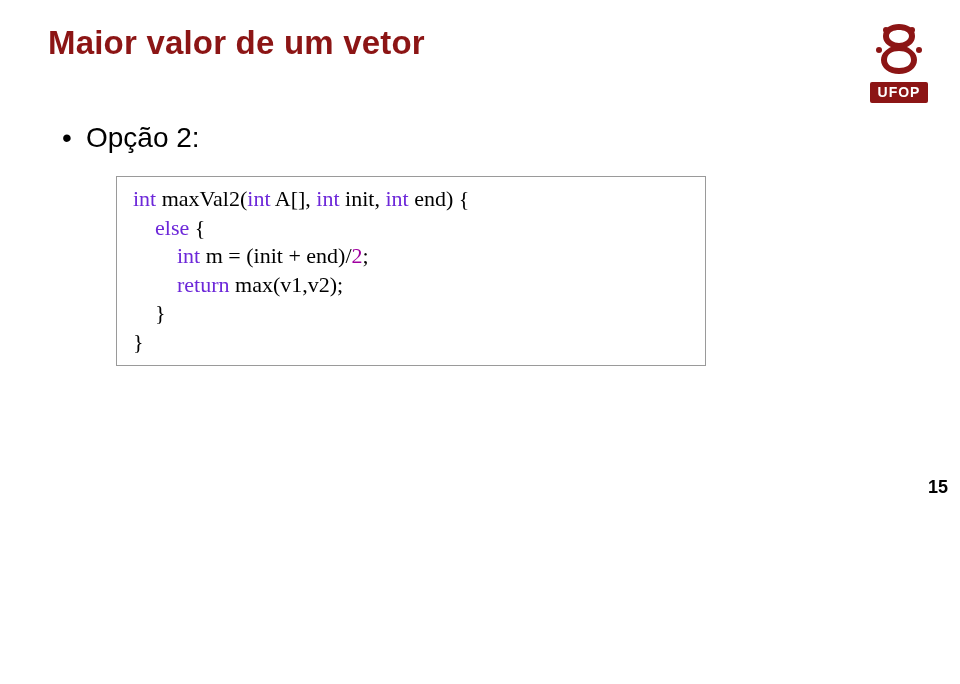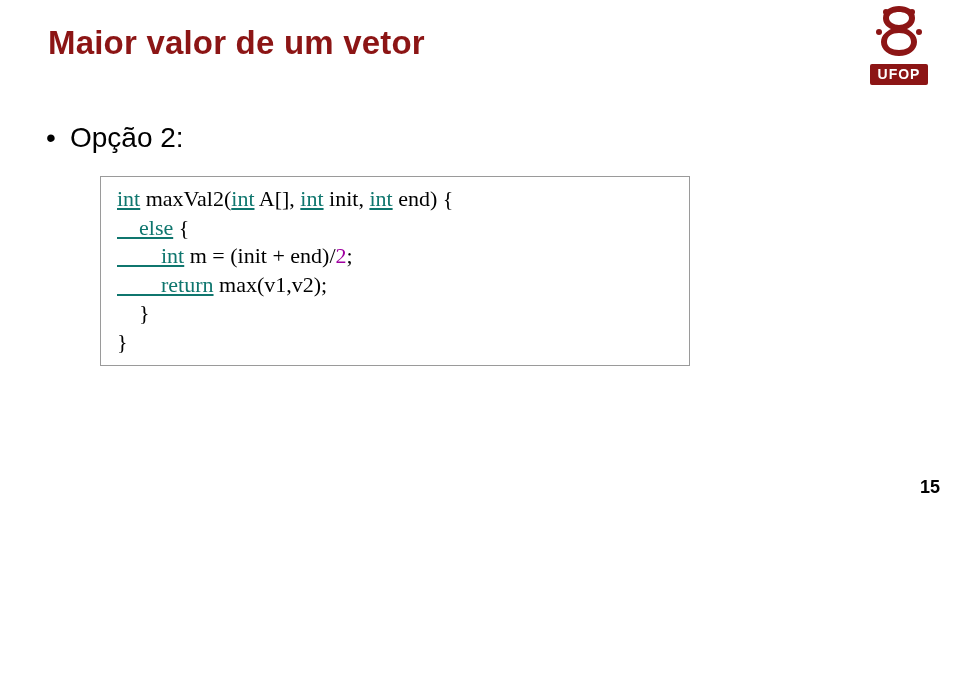--- a/index.html
+++ b/index.html
@@ -22,21 +22,21 @@
   }
   .title {
     color: #8c1515;
     font-weight: bold;
     font-size: 33px;
     margin: 0 0 10px 2px;
     letter-spacing: 0.2px;
   }
   .logo-wrap {
     position: absolute;
-    top: 2px;
+    top: 20px;
     right: 26px;
     width: 70px;
     text-align: center;
   }
   .logo-art {
     width: 60px;
     height: 56px;
     margin: 0 auto 2px auto;
   }
   .logo-tag {
@@ -48,21 +48,21 @@
     padding: 2px 8px 3px 8px;
     border-radius: 2px;
     letter-spacing: 1px;
   }
   .content {
     margin-top: 60px;
   }
   ul.top {
     list-style: none;
     padding: 0;
-    margin: 0;
+    margin: 16px;
   }
   ul.top > li {
     font-size: 28px;
     color: #000;
     margin-left: 24px;
     position: relative;
   }
   ul.top > li::before {
     content: "•";
     position: absolute;
@@ -74,21 +74,21 @@
   .code-box {
     margin: 22px 0 0 30px;
     width: 560px;
     border: 1px solid #9a9a9a;
     padding: 8px 12px 8px 16px;
     font-family: "Comic Sans MS", "Segoe Script", cursive;
     font-size: 22px;
     line-height: 1.30;
     color: #000;
   }
-  .kw   { color: #0f766e; text-decoration: underline; }      
+  .kw   { color: #6d28d9; }      
   .num  { color: #a000a0; }
   .code-box pre {
     margin: 0;
     font-family: inherit;
     white-space: pre;
   }
   ul.sub {
     list-style: none;
     padding: 0;
     margin: 30px 0 0 56px;
@@ -99,21 +99,21 @@
   }
   ul.sub > li::before {
     content: "•";
     position: absolute;
     left: -24px;
     top: 0;
   }
   .pagenum {
     position: absolute;
     bottom: 18px;
-    right: 20px;
+    right: 12px;
     font-size: 18px;
     font-weight: bold;
     color: #000;
   }
 </style>
 </head>
 <body>
 
 <div class="slide">
 

